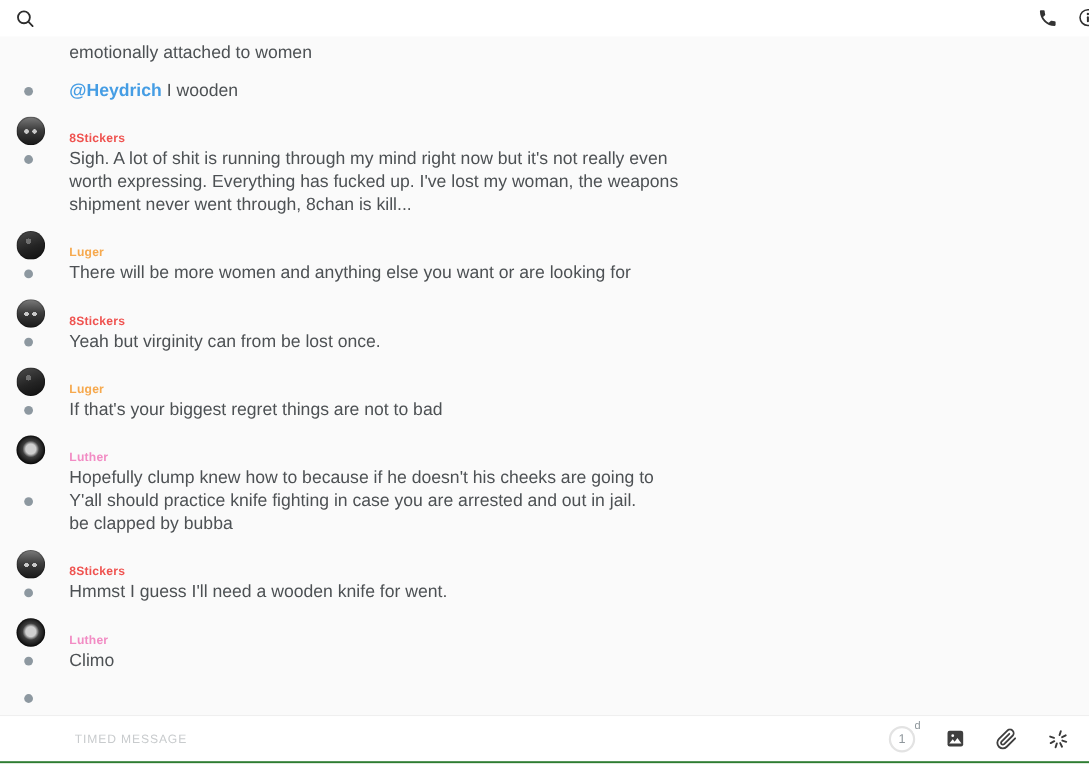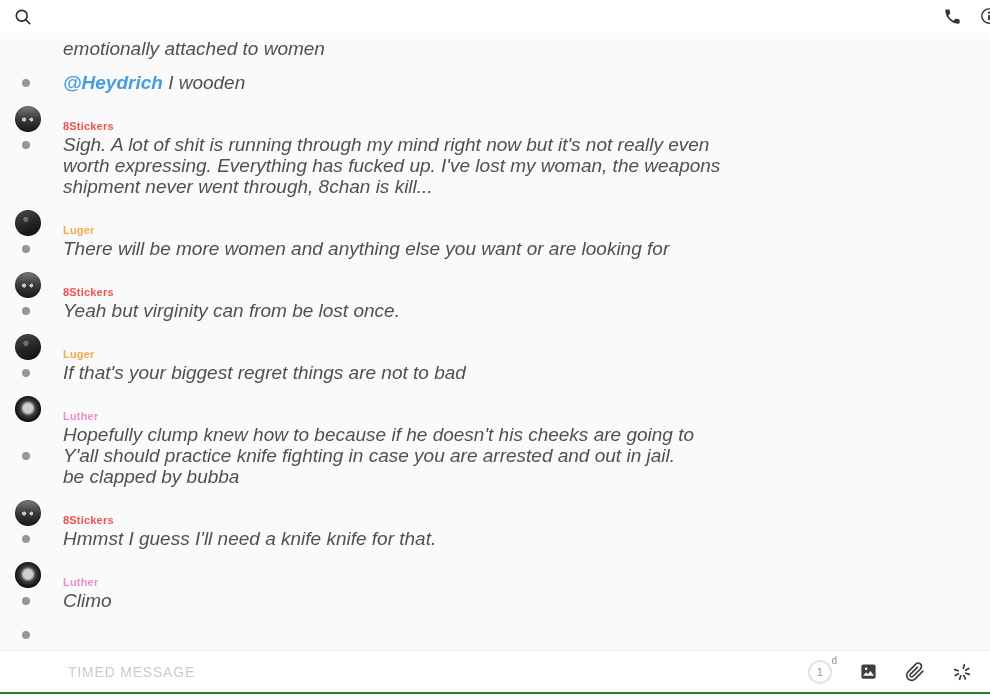--- a/index.html
+++ b/index.html
@@ -34,30 +34,30 @@
     linear-gradient(180deg,#7b7b7b 0%,#3c3c3c 48%,#181818 100%);}
   .av-luger{background:
     radial-gradient(circle at 42% 36%, #6f6f6f 0 11%, rgba(0,0,0,0) 12%),
     linear-gradient(160deg,#4d4d4d 0%,#242424 55%,#0f0f0f 100%);}
   .av-luther{background:
     radial-gradient(circle at 50% 47%, #cfcfcf 0 24%, #3d3d3d 40%, #111 68%, #000 100%);}
   .uname{margin-left:22px;font-size:11px;font-weight:700;letter-spacing:.2px;}
   .msg-row{display:flex;align-items:flex-start;}
   .gutter{width:63px;flex:none;display:flex;justify-content:flex-start;}
   .dot{width:8px;height:8px;border-radius:50%;background:#8d98a0;margin-left:22px;margin-top:7px;}
-  .msg-line{font-size:19px;line-height:21px;color:#4d5154;font-style:italic;}
+  .msg-line{font-size:16px;line-height:21px;color:#4d5154;}
   .mention{font-weight:700;}
   .msg-cont{margin-top:13px;}
   .chat > :first-child{margin-top:0;}
   
   .composer{
     height:42px;background:#ffffff;border-top:1px solid #efefef;box-sizing:border-box;
     display:flex;align-items:center;
   }
-  .composer-input{flex:1;margin-left:68px;font-size:14px;letter-spacing:.8px;color:#c8cbcd;cursor:text;}
+  .composer-input{flex:1;margin-left:68px;font-size:11px;letter-spacing:.8px;color:#c8cbcd;cursor:text;}
   .composer-icons{display:flex;align-items:center;gap:27px;margin-right:18px;}
   .timer{
     position:relative;width:20px;height:20px;border:2px solid #e3e3e3;border-radius:50%;
     display:flex;align-items:center;justify-content:center;
     font-size:11.5px;color:#8f979c;cursor:pointer;
   }
   .timer sup{
     position:absolute;top:-6px;right:-8px;font-size:10px;color:#8f979c;
     background:#fff;padding:0 1px;line-height:10px;
   }
@@ -183,21 +183,21 @@
     </div>
     <div class="group">
       <div class="group-head">
         <span class="avatar av-8stickers"></span>
         <span class="uname" style="color: rgb(239, 83, 80);">8Stickers</span>
       </div>
       <div class="msg-row">
         <span class="gutter">
           <span class="dot"></span>
         </span>
-        <span class="msg-line">Hmmst I guess I'll need a knife knife for that.</span>
+        <span class="msg-line">Hmmst I guess I'll need a wooden knife for went.</span>
       </div>
     </div>
     <div class="group">
       <div class="group-head">
         <span class="avatar av-luther"></span>
         <span class="uname" style="color: rgb(242, 140, 196);">Luther</span>
       </div>
       <div class="msg-row">
         <span class="gutter">
           <span class="dot"></span>

